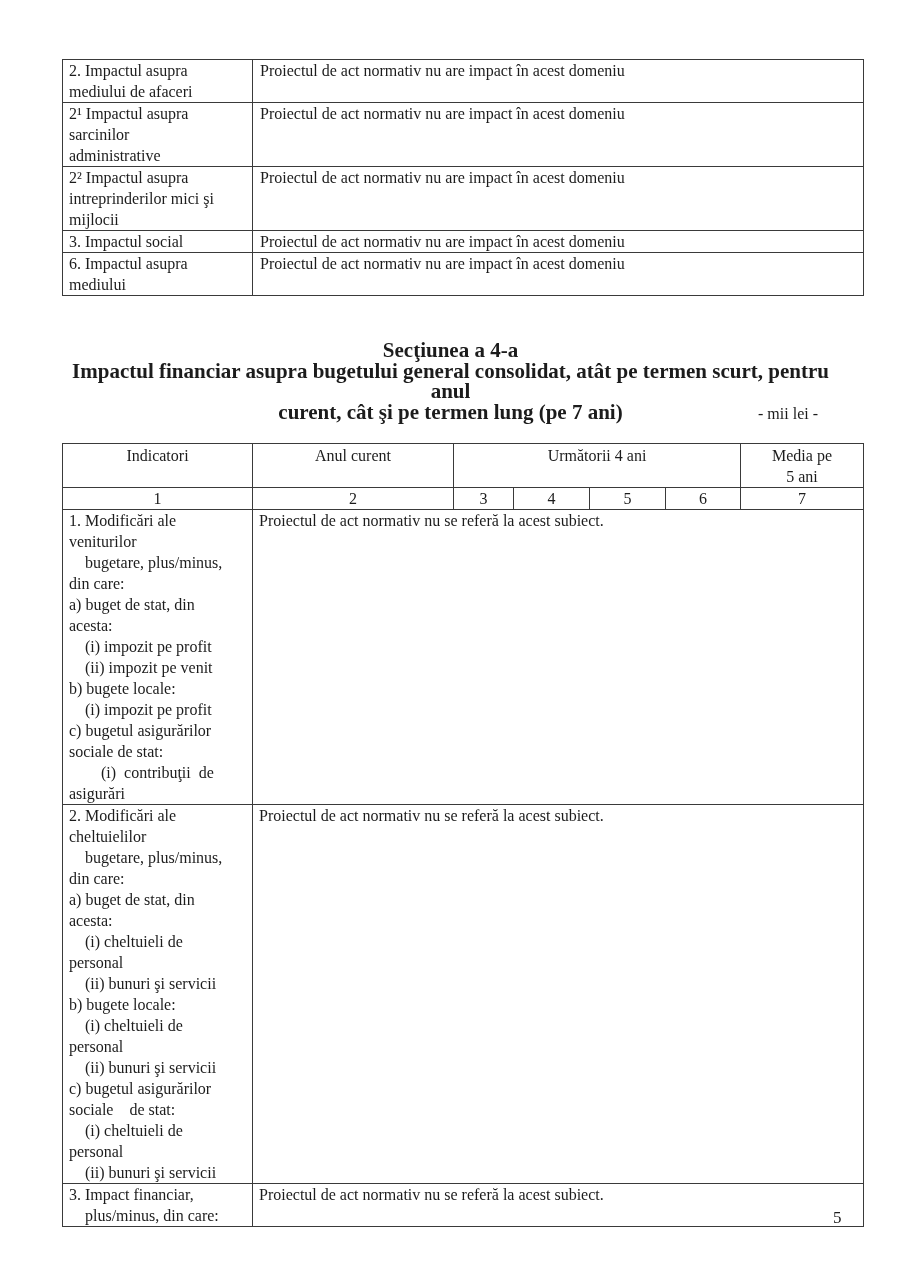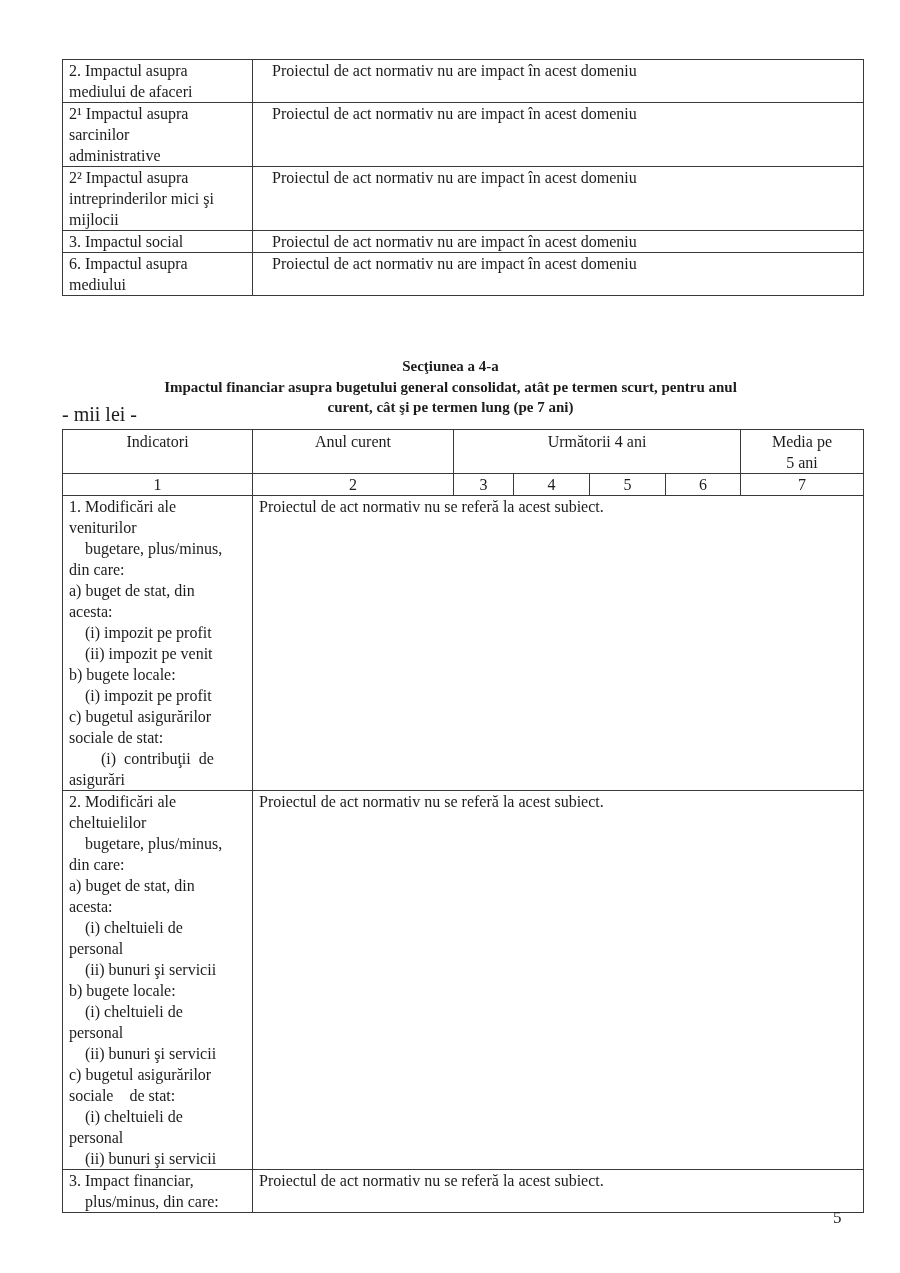--- a/index.html
+++ b/index.html
@@ -19,35 +19,35 @@
     font-size: 16px;
     line-height: 21px;
     padding: 0 4px 0 6px;
     overflow: hidden;
   }
   .pre { white-space: pre-wrap; }
 
   
   .t1 { position: absolute; left: 62px; top: 59px; width: 801px; }
   .t1 .c-label { width: 189px; }
-  .t1 .c-value { padding-left: 19px; }
+  .t1 .c-value { padding-left: 7px; }
 
   
   .title-block {
-    position: absolute; left: 50px; top: 356px; width: 801px;
+    position: absolute; left: 50px; top: 340px; width: 801px;
     text-align: center; font-weight: bold;
-    font-size: 15px; line-height: 20.5px;
+    font-size: 21px; line-height: 20.5px;
   }
   .unit-note {
     position: absolute; left: 62px; top: 404px; width: 756px;
-    font-size: 20px; line-height: 20px;
+    text-align: right; font-size: 16px; line-height: 20px;
   }
 
   
-  .t2 { position: absolute; left: 62px; top: 429px; width: 801px; }
+  .t2 { position: absolute; left: 62px; top: 443px; width: 801px; }
   .t2 td.hdr { text-align: center; padding: 1px 2px 0 2px; }
   .t2 tr.numrow td { text-align: center; padding: 0 2px; }
   .t2 .c-left { padding-right: 2px; margin-left: 48px; }
   .t2 .c-span { }
 
   .page-number {
     position: absolute; left: 833px; top: 1207px;
     font-size: 17px; line-height: 21px;
   }
 </style>

